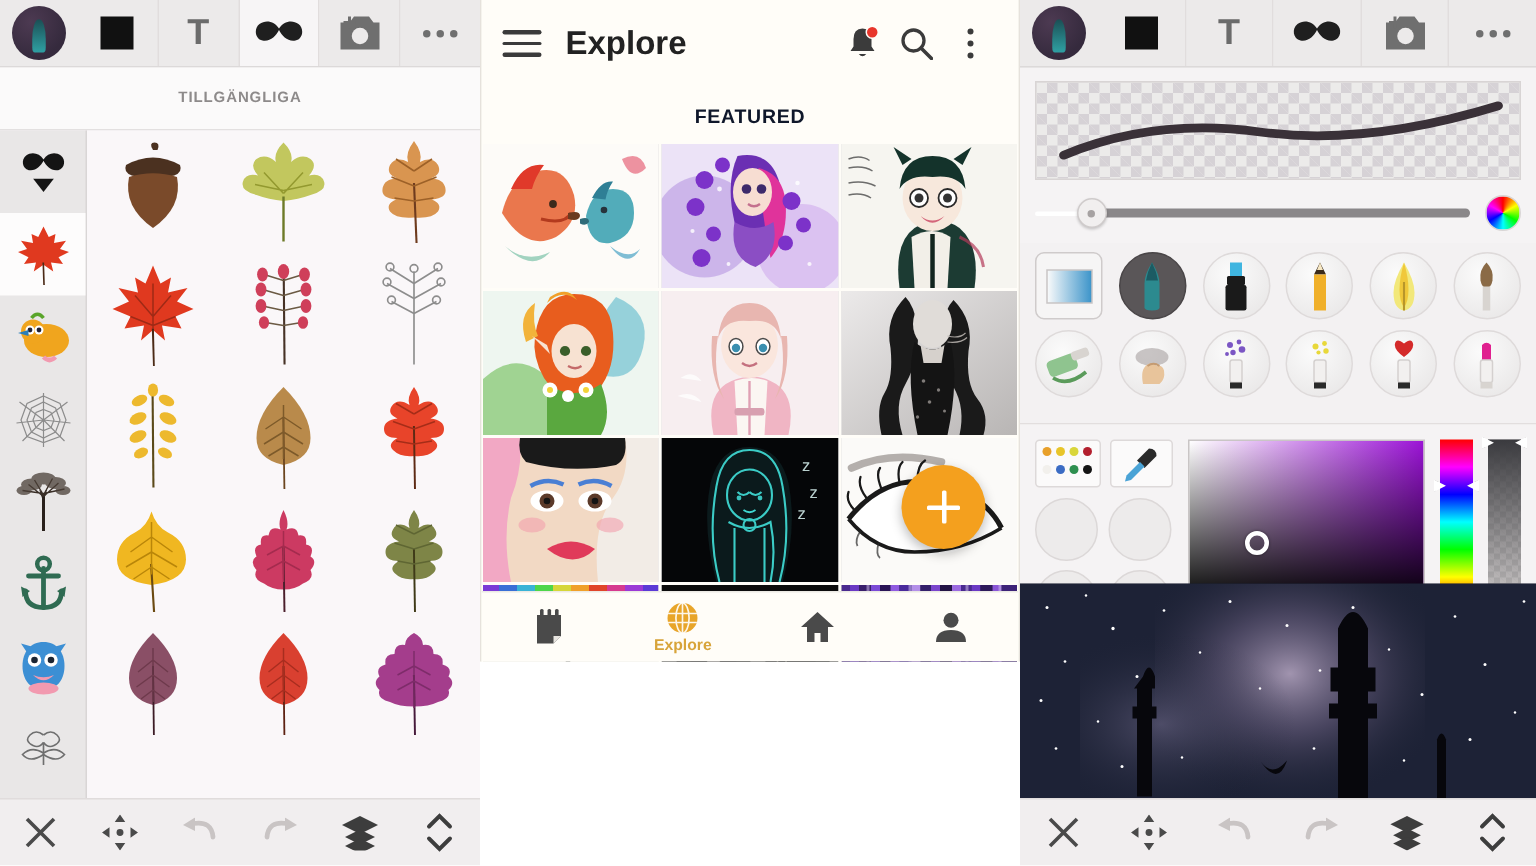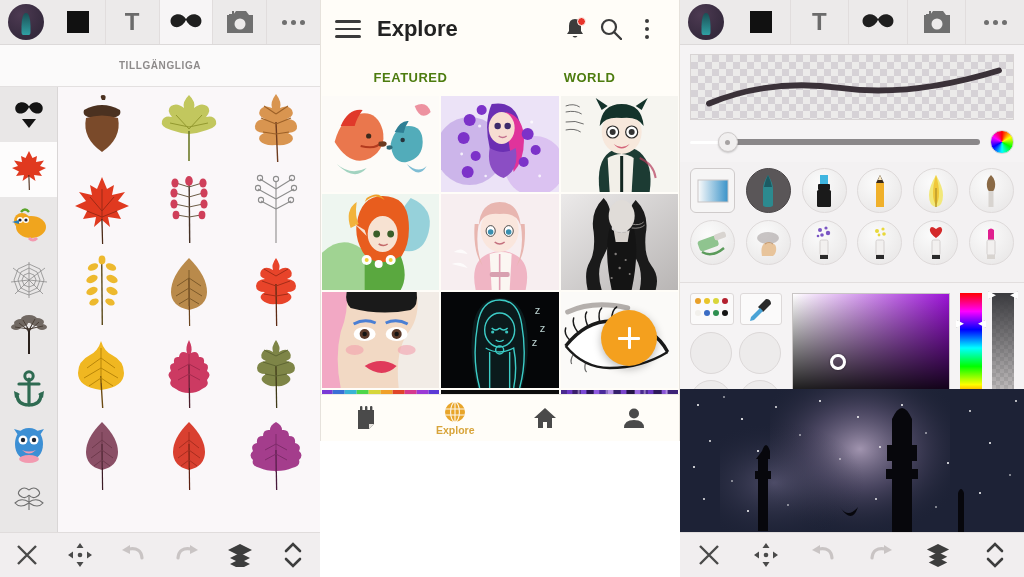--- a/index.html
+++ b/index.html
@@ -92,21 +92,21 @@
   .hamburger i { display:block; height:2.6px; background:#3b3b3b; margin:5px 0; border-radius:2px; }
   .p2-title { font-size:22px; font-weight:700; color:#222; margin-left:16px; flex:1; }
   .p2-ic { width:36px; height:36px; display:flex; align-items:center; justify-content:center; cursor:pointer; position:relative; }
   .badge-dot { position:absolute; top:6px; right:7px; width:9px; height:9px; border-radius:50%; background:#e8352b; border:1.5px solid #fffdf8; }
   .kebab { display:flex; flex-direction:column; gap:3.5px; }
   .kebab i { width:4.5px; height:4.5px; background:#3b3b3b; border-radius:50%; display:block; }
 
   .p2-tabs { height:38px; display:flex; background:#fffdf8; }
   .p2-tab {
     flex:1; display:flex; align-items:center; justify-content:center;
-    font-size:13px; font-weight:600; letter-spacing:.5px; color:#4d7c0f; cursor:pointer; position:relative;
+    font-size:13px; font-weight:600; letter-spacing:.5px; color:#0f172a; cursor:pointer; position:relative;
   }
   .p2-tab.active { color:#e8a020; }
   .p2-tab.active::after{ content:""; position:absolute; left:18px; right:18px; bottom:0; height:2.5px; background:#e8a020; }
 
   .p2-grid {
     display:grid; grid-template-columns:repeat(3,1fr); gap:2px;
     padding:0 1px; background:#fffdf8;
     height: 434px; overflow:hidden; align-content:start;
   }
   .art { width:100%; height:96px; overflow:hidden; position:relative; cursor:pointer; background:#ddd; }
@@ -595,23 +595,20 @@
             <i></i>
             <i></i>
             <i></i>
           </span>
       </div>
     </div>
 
     <div class="p2-tabs">
       <div class="p2-tab">
         <span>FEATURED</span>
-      </div>
-      <div class="p2-tab">
-        <span>WORLD</span>
       </div>
     </div>
 
     <div class="p2-grid">
 
       <div class="art">
         <svg width="100%" height="100%" viewBox="0 0 120 96" preserveAspectRatio="xMidYMid slice">
           <rect width="120" height="96" fill="#fdfbf8"></rect>
           <path d="M14 46 q6 -24 24 -28 q18 -4 24 16 q4 18 -12 28 q-20 10 -36 -16 Z" fill="#e8683a" opacity="0.9"></path>
           <path d="M20 30 q8 -18 22 -16 q-6 8 -8 16 Z" fill="#e0392a"></path>

